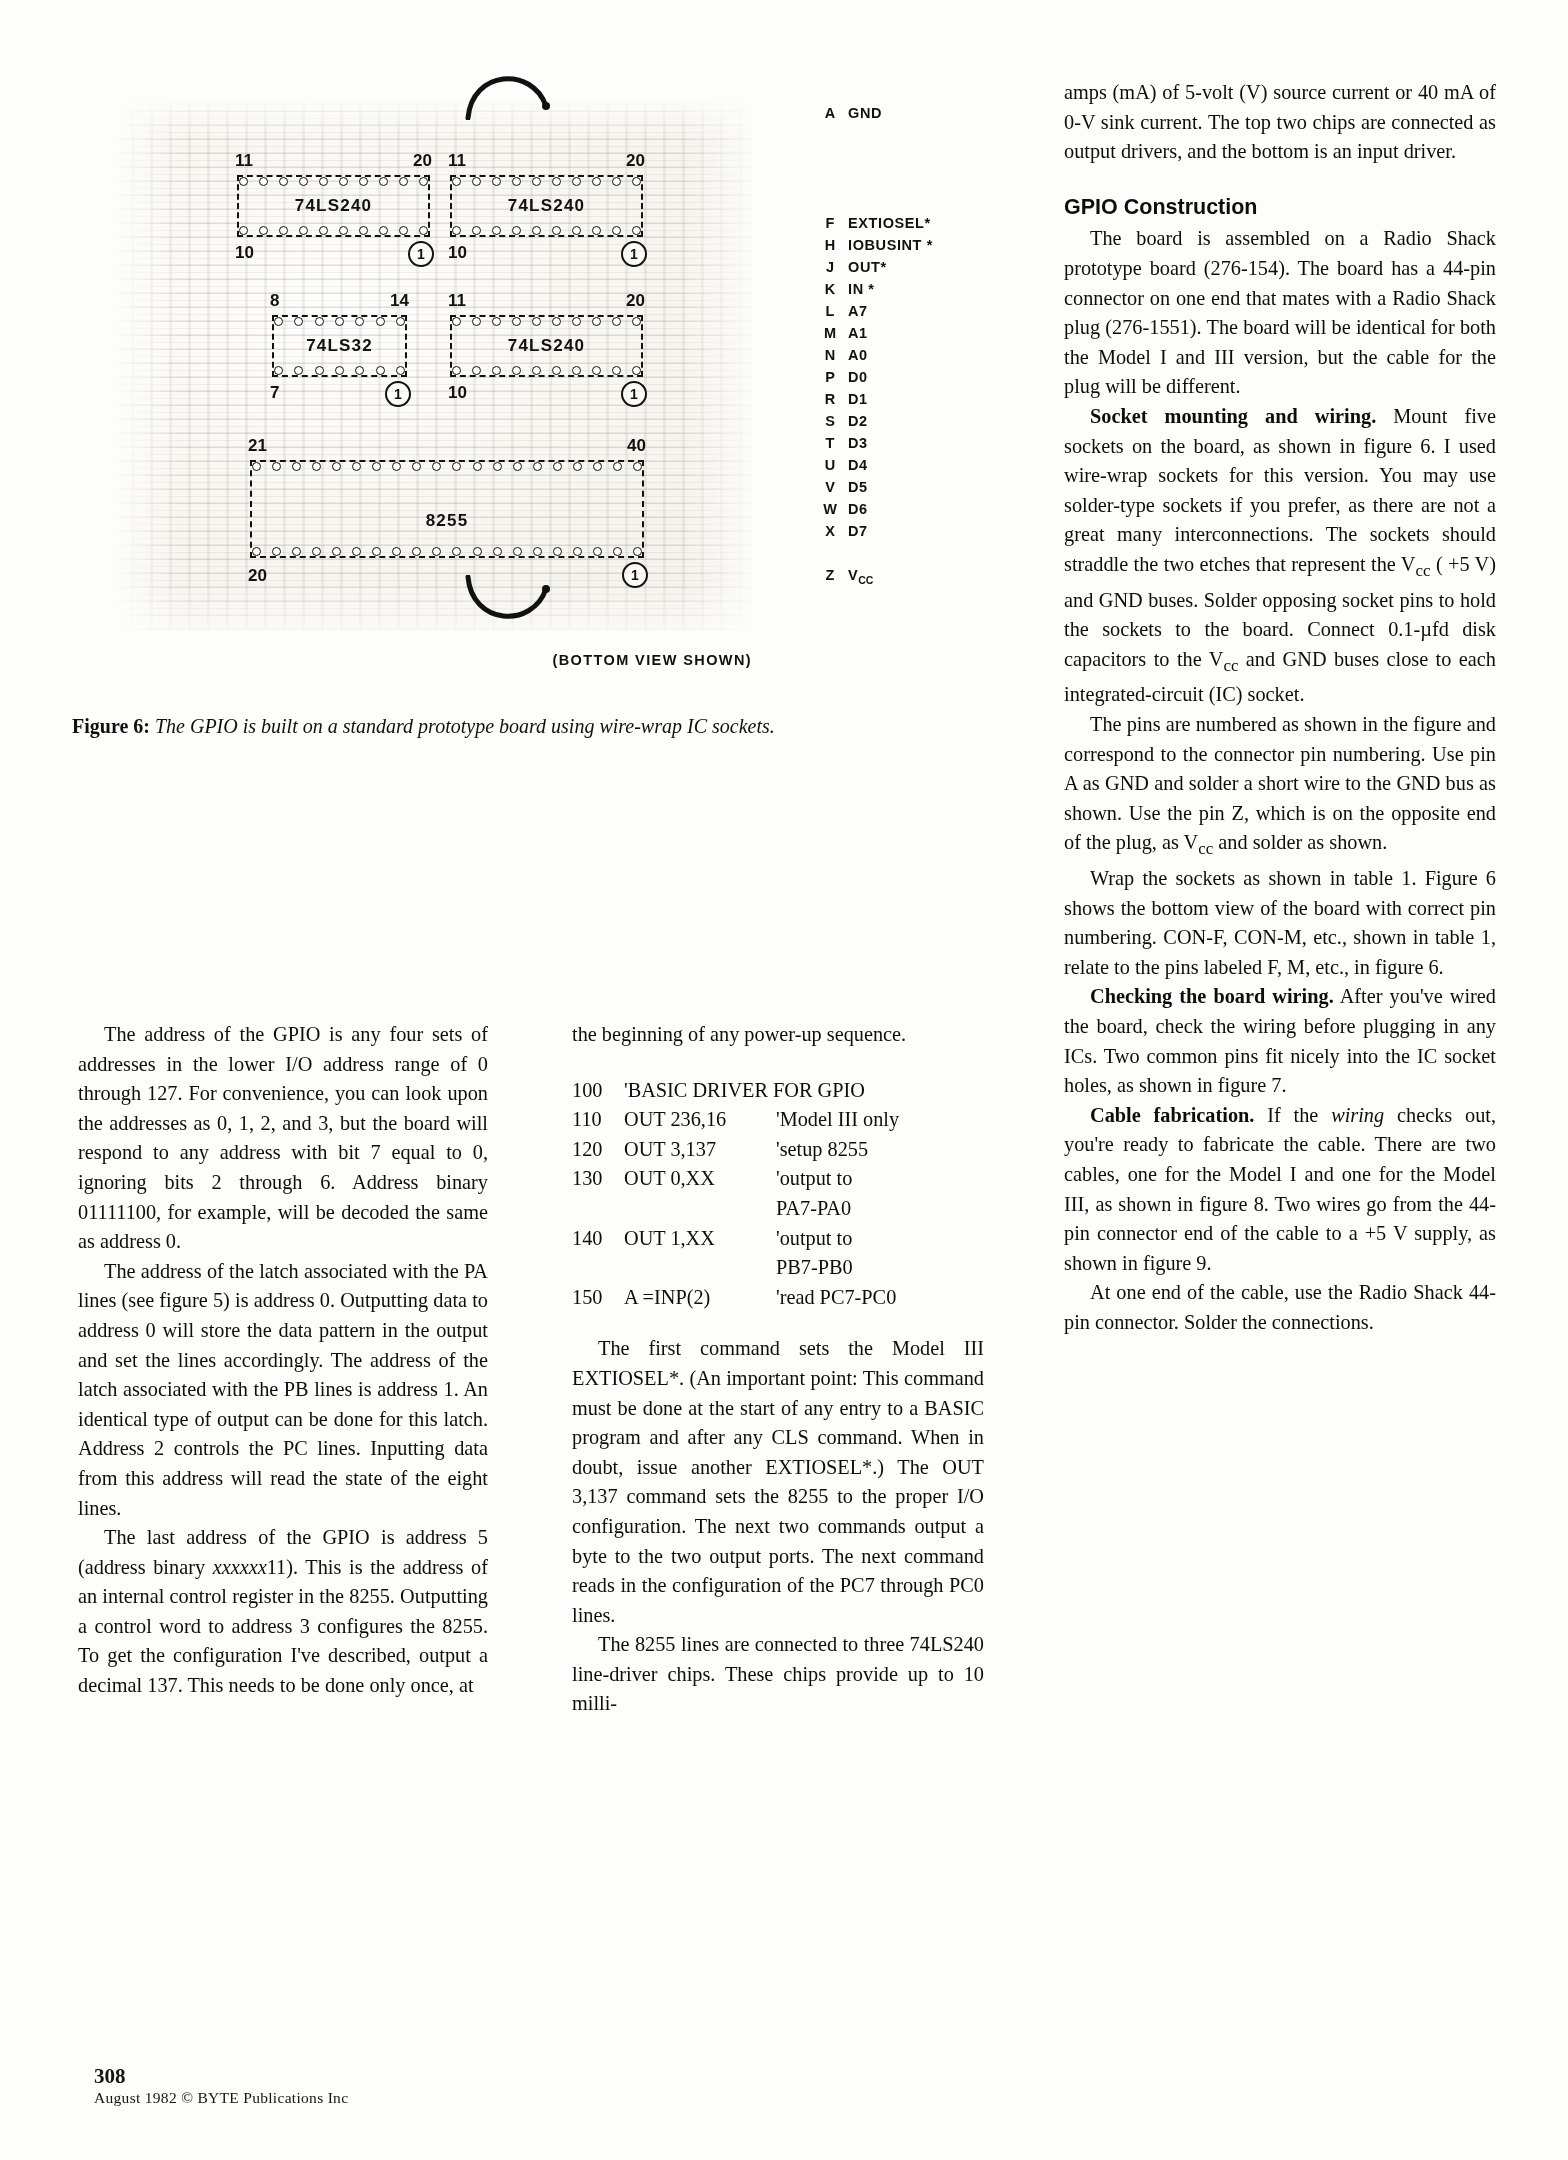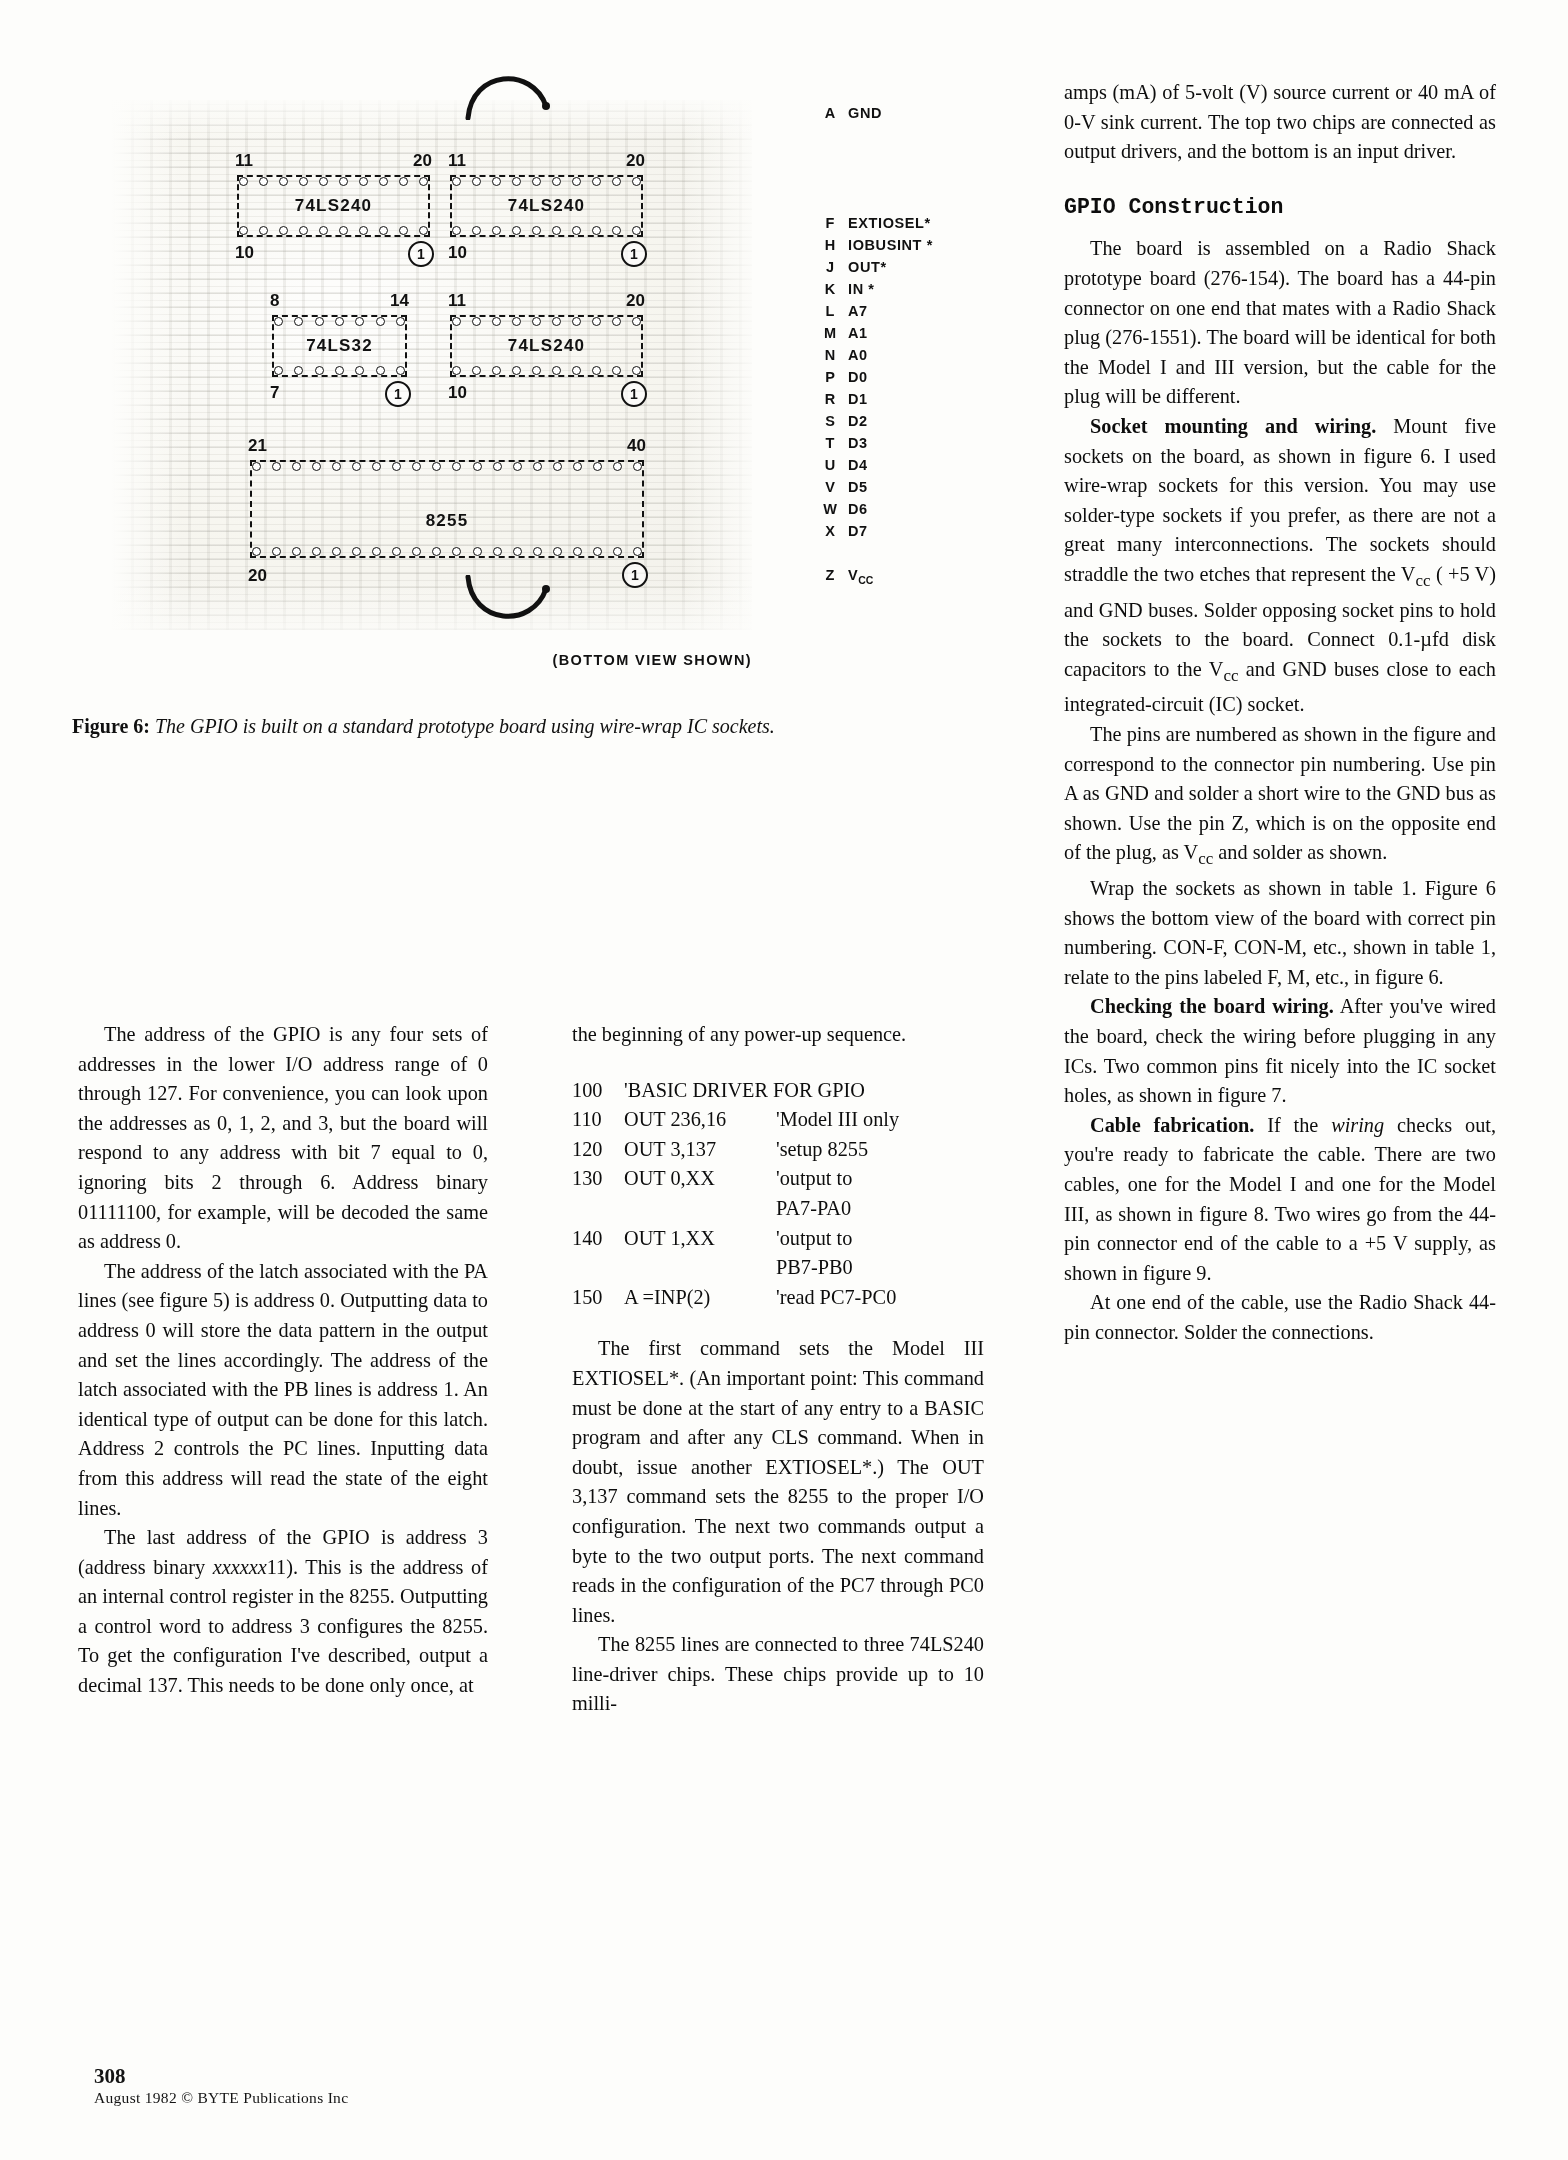--- a/index.html
+++ b/index.html
@@ -186,24 +186,24 @@
     font-family: "Liberation Serif", serif;
     font-size: 20.3px;
     line-height: 29.6px;
     text-align: justify;
     color: #0d0d0d;
     hyphens: manual;
   }
   .col p { margin: 0; text-indent: 26px; }
   .col p.noindent { text-indent: 0; }
   .col h3 {
-    margin: 26px 0 12px 0;
+    margin: 26px 0 2px 0;
     font-size: 21.5px;
     font-weight: bold;
-    font-family: Liberation Mono, monospace;
+    font-family: Liberation Sans, sans-serif;
     text-align: left;
   }
   .col-1 { left: 78px;  top: 1020px; width: 410px; }
   .col-2 { left: 572px; top: 1020px; width: 412px; }
   .col-3 { left: 1064px; top: 78px;  width: 432px; }
 
   .runhead { font-weight: bold; }
   .ital { font-style: italic; }
 
   
@@ -516,21 +516,21 @@
     <div class="bottom-view">(BOTTOM VIEW SHOWN)</div>
 
     <div class="fig-caption">
       <b>Figure 6:</b><span> The GPIO is built on a standard prototype board using wire-wrap IC sockets.</span>
     </div>
   </div>
 
   <div class="col col-1">
     <p>The address of the GPIO is any four sets of addresses in the lower I/O address range of 0 through 127. For convenience, you can look upon the addresses as 0, 1, 2, and 3, but the board will respond to any address with bit 7 equal to 0, ignoring bits 2 through 6. Address binary 01111100, for example, will be decoded the same as address 0.</p>
     <p>The address of the latch associated with the PA lines (see figure 5) is address 0. Outputting data to address 0 will store the data pattern in the output and set the lines accordingly. The address of the latch associated with the PB lines is address 1. An identical type of output can be done for this latch. Address 2 controls the PC lines. Inputting data from this address will read the state of the eight lines.</p>
-    <p><span>The last address of the GPIO is address 3 (address binary </span><span class="ital">xxxxxx</span><span>11). This is the address of an internal control register in the 8255. Outputting a control word to address 3 configures the 8255. To get the configuration I've described, output a decimal 137. This needs to be done only once, at</span></p>
+    <p><span>The last address of the GPIO is address 5 (address binary </span><span class="ital">xxxxxx</span><span>11). This is the address of an internal control register in the 8255. Outputting a control word to address 3 configures the 8255. To get the configuration I've described, output a decimal 137. This needs to be done only once, at</span></p>
   </div>
 
   <div class="col col-2">
     <p class="noindent">the beginning of any power-up sequence.</p>
 
     <div class="listing">
       <div class="listing-row">
         <span class="lineno">100</span>
         <span class="stmt" style="width:auto;">'BASIC DRIVER FOR GPIO</span>
       </div>

